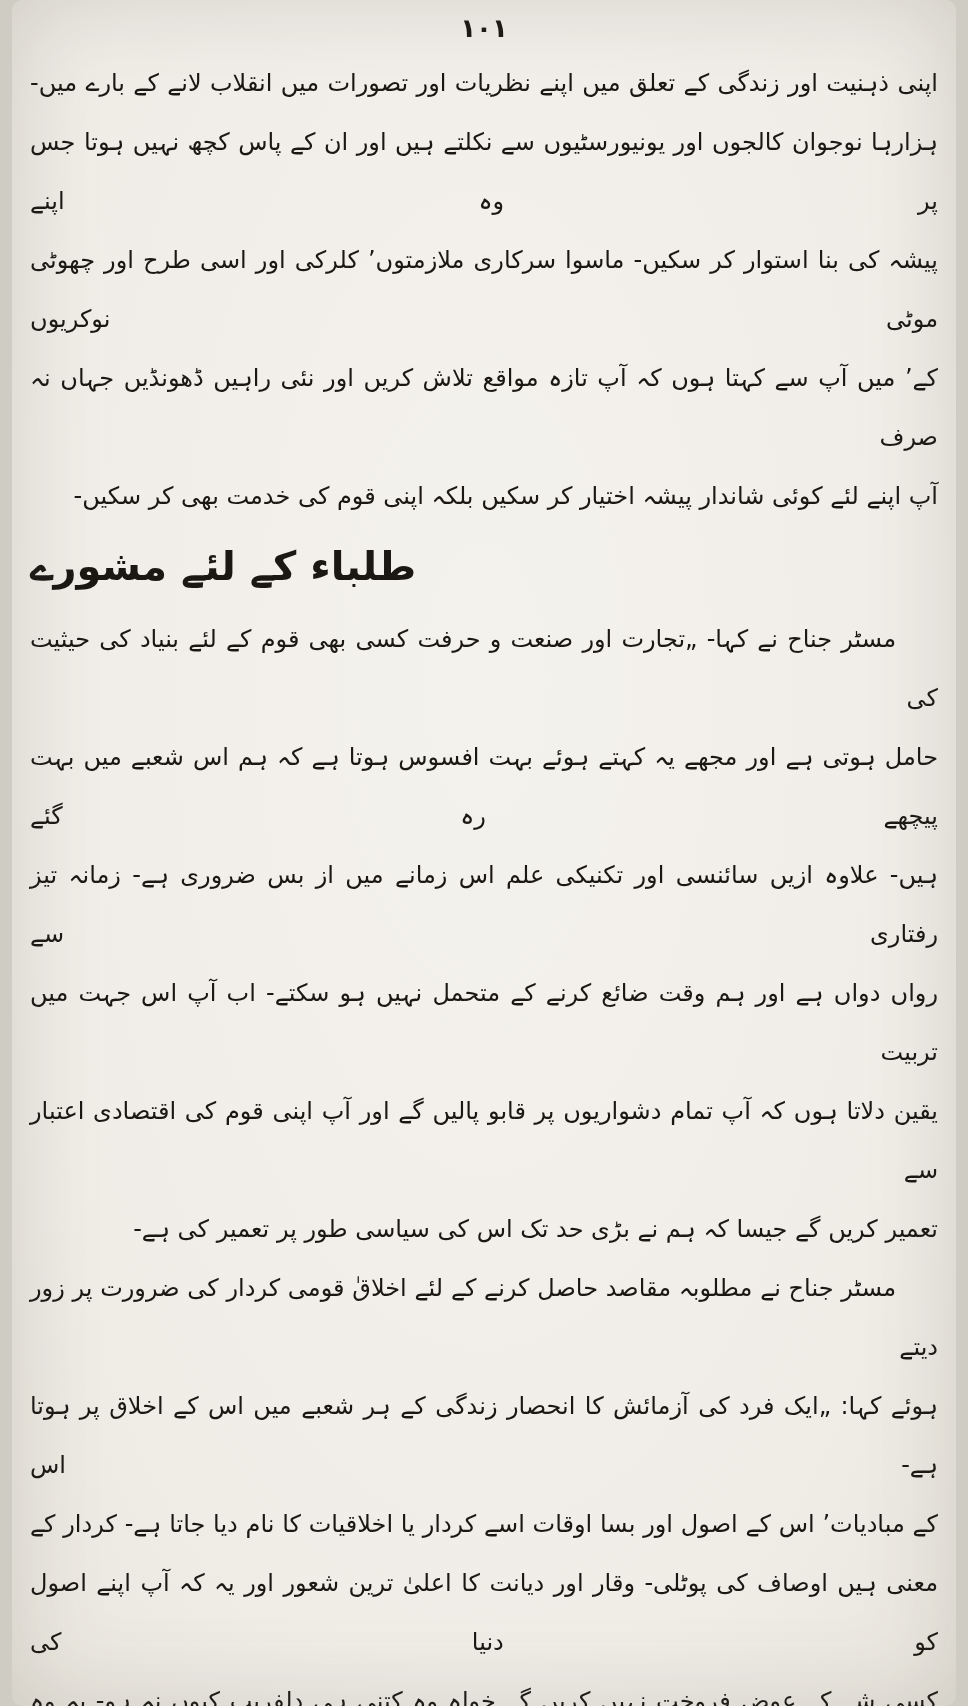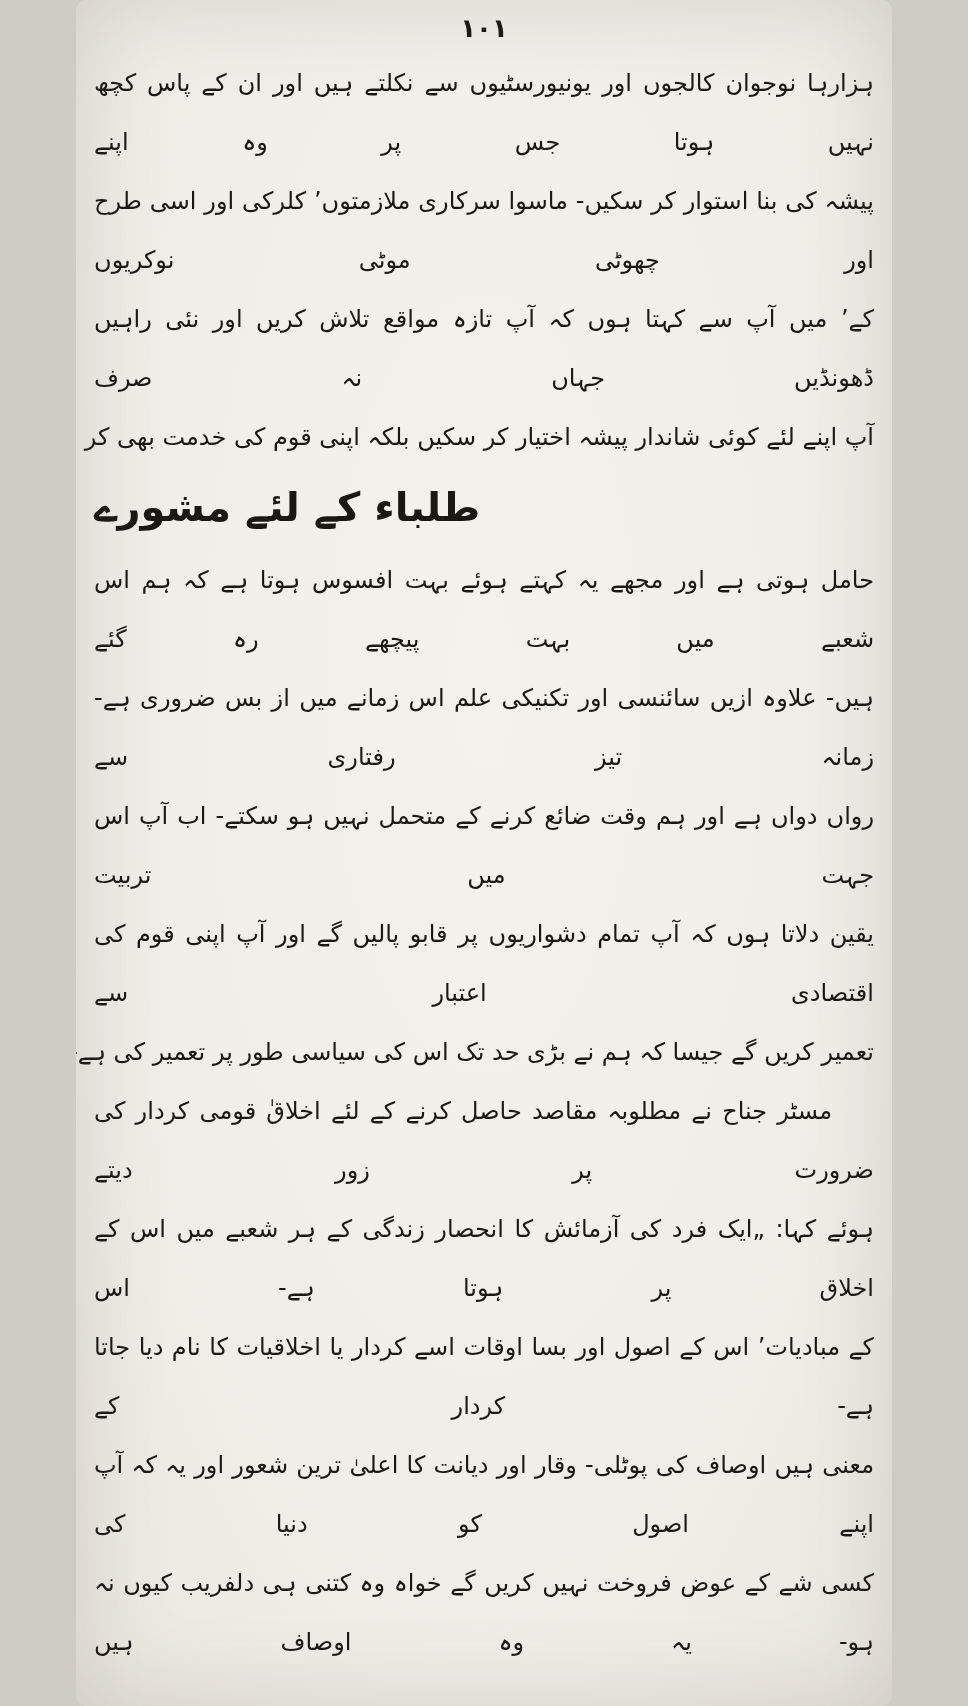--- a/index.html
+++ b/index.html
@@ -1,18 +1,18 @@
 <!DOCTYPE html>
 <html lang="ur"><head>
 <meta charset="utf-8">
 <style>
   html,body{margin:0;padding:0;background:#cfccc4;}
   .page{
     position:relative;
-    width:816px;height:1706px;
+    width:944px;height:1706px;
     margin:0 auto;
     box-sizing:border-box;
     padding:10px 18px 0 18px;
     background:#f1efe8;
     background-image:radial-gradient(ellipse at 50% 40%, #f4f2ec 0%, #efede6 70%, #e9e6de 100%);
     color:#1b1814;
     font-family:"DejaVu Sans", sans-serif;
     overflow:hidden;
     border-radius:10px;
   }
@@ -55,29 +55,31 @@
   }
 </style>
 </head>
 <body>
 
 <div class="page">
 
   <div class="page-number">۱۰۱</div>
 
   <div class="para">
+    <div class="line full">اپنی ذہنیت اور زندگی کے تعلق میں اپنے نظریات اور تصورات میں انقلاب لانے کے بارے میں-</div>
     <div class="line full">ہزارہا نوجوان کالجوں اور یونیورسٹیوں سے نکلتے ہیں اور ان کے پاس کچھ نہیں ہوتا جس پر وہ اپنے</div>
     <div class="line full">پیشہ کی بنا استوار کر سکیں- ماسوا سرکاری ملازمتوں’ کلرکی اور اسی طرح اور چھوٹی موٹی نوکریوں</div>
     <div class="line full">کے’ میں آپ سے کہتا ہوں کہ آپ تازہ مواقع تلاش کریں اور نئی راہیں ڈھونڈیں جہاں نہ صرف</div>
     <div class="line end">آپ اپنے لئے کوئی شاندار پیشہ اختیار کر سکیں بلکہ اپنی قوم کی خدمت بھی کر سکیں-</div>
   </div>
 
   <div class="heading">طلباء کے لئے مشورے</div>
 
   <div class="para">
+    <div class="line full first">مسٹر جناح نے کہا- „تجارت اور صنعت و حرفت کسی بھی قوم کے لئے بنیاد کی حیثیت کی</div>
     <div class="line full">حامل ہوتی ہے اور مجھے یہ کہتے ہوئے بہت افسوس ہوتا ہے کہ ہم اس شعبے میں بہت پیچھے رہ گئے</div>
     <div class="line full">ہیں- علاوہ ازیں سائنسی اور تکنیکی علم اس زمانے میں از بس ضروری ہے- زمانہ تیز رفتاری سے</div>
     <div class="line full">رواں دواں ہے اور ہم وقت ضائع کرنے کے متحمل نہیں ہو سکتے- اب آپ اس جہت میں تربیت</div>
     <div class="line full">یقین دلاتا ہوں کہ آپ تمام دشواریوں پر قابو پالیں گے اور آپ اپنی قوم کی اقتصادی اعتبار سے</div>
     <div class="line end">تعمیر کریں گے جیسا کہ ہم نے بڑی حد تک اس کی سیاسی طور پر تعمیر کی ہے-</div>
   </div>
 
   <div class="para">
     <div class="line full first">مسٹر جناح نے مطلوبہ مقاصد حاصل کرنے کے لئے اخلاقٰ قومی کردار کی ضرورت پر زور دیتے</div>
     <div class="line full">ہوئے کہا: „ایک فرد کی آزمائش کا انحصار زندگی کے ہر شعبے میں اس کے اخلاق پر ہوتا ہے- اس</div>

